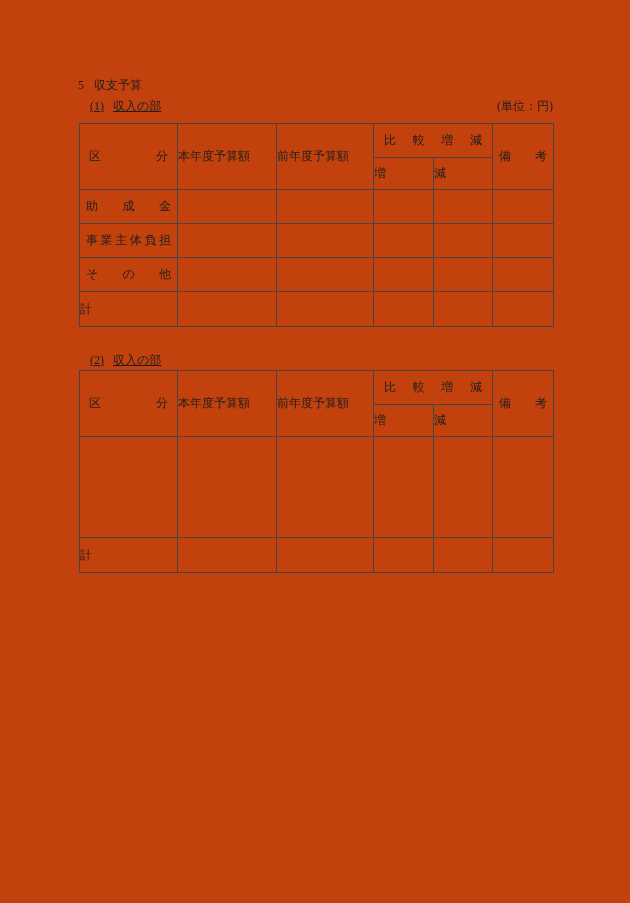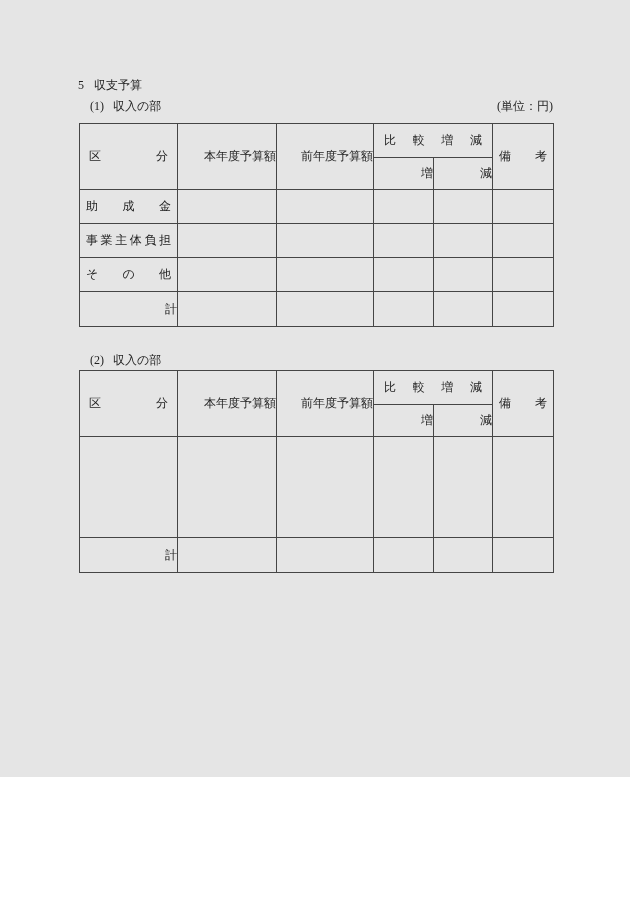--- a/index.html
+++ b/index.html
@@ -3,37 +3,38 @@
 <meta charset="utf-8">
 <style>
   html, body {
     margin: 0;
     padding: 0;
     background: #ffffff;
   }
   .page {
     position: relative;
     width: 630px;
-    height: 777px;
-    background: #e5e5e5;
+    height: 903px;
+    background: #c2410c;
     font-family: "Liberation Serif", "DejaVu Serif", serif;
     font-size: 12px;
     color: #1f1f1f;
     overflow: hidden;
   }
   .section-heading {
     position: absolute;
     top: 77px;
     left: 78px;
     white-space: nowrap;
   }
   .section-heading .sec-num { margin-right: 10px; }
   .subheading {
     position: absolute;
     white-space: nowrap;
+    text-decoration: underline;
   }
   .subheading .sub-label { margin-right: 9px; }
   .sub-income  { top: 98px;  left: 90px; }
   .sub-expense { top: 352px; left: 90px; }
   .unit-note {
     position: absolute;
     top: 98px;
     right: 77px;
     white-space: nowrap;
     font-family: Liberation Serif, serif;
@@ -48,21 +49,21 @@
   .table-income  { top: 123px; }
   .table-expense { top: 370px; }
   .budget-table td {
     border: 1px solid #454545;
     padding: 0;
     vertical-align: middle;
     font-size: 12px;
     color: #1f1f1f;
     overflow: hidden;
   }
-  .center { text-align: right; }
+  .center { text-align: left; }
   
   [data-justify] {
     display: flex;
     justify-content: space-between;
     align-items: center;
   }
   .pad-cat  { padding: 0 9px;  }
   .pad-row  { padding: 0 6px;  }
   .pad-comp { padding: 0 10px; }
   .pad-rem  { padding: 0 6px;  }

